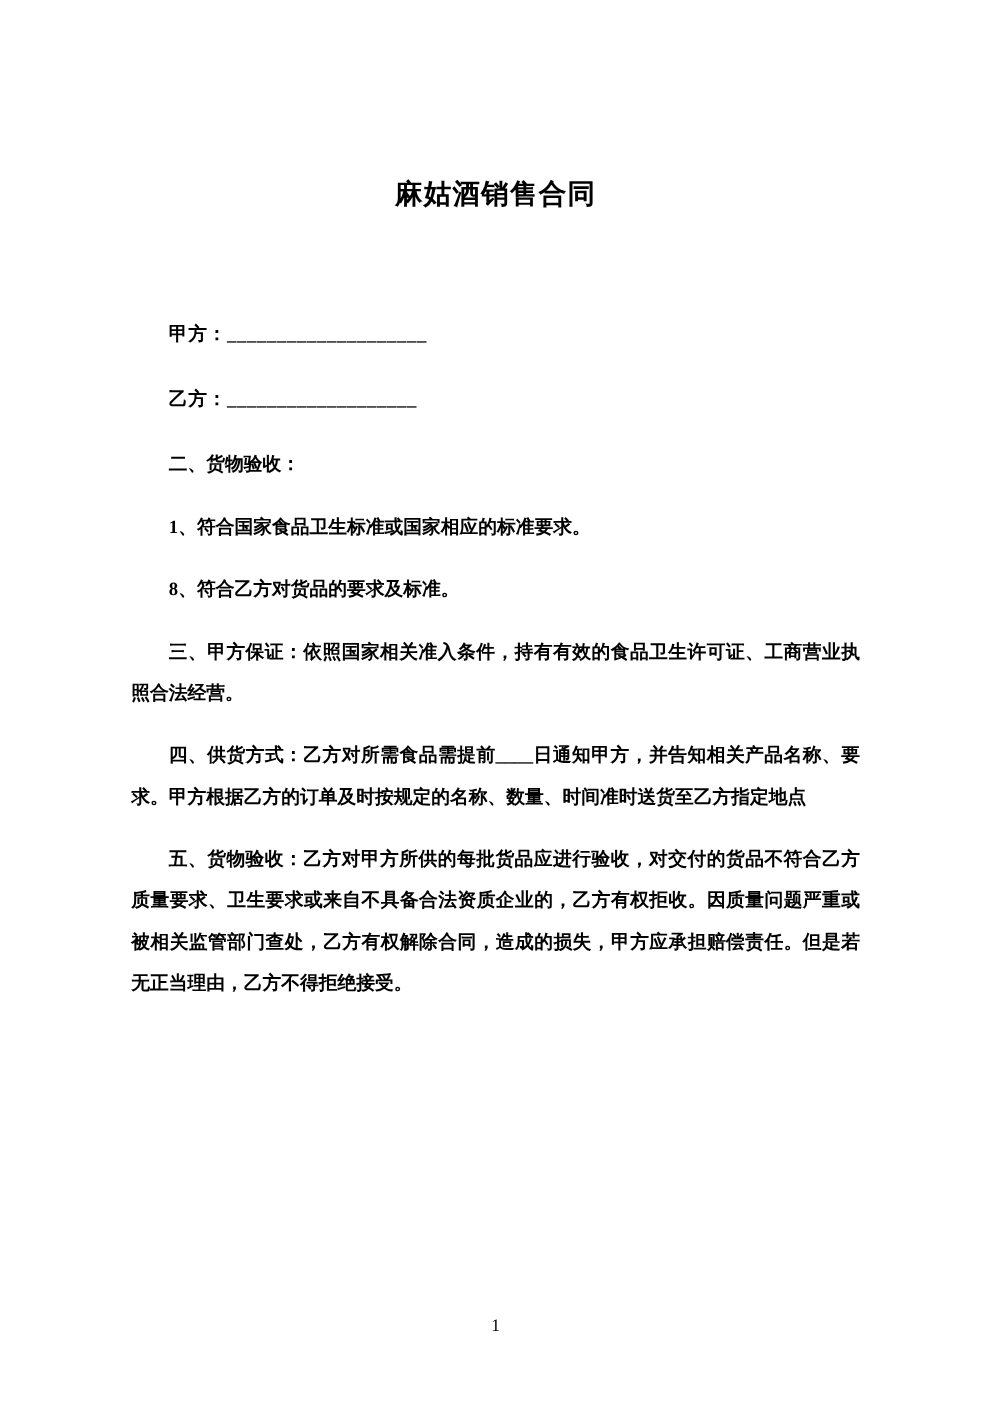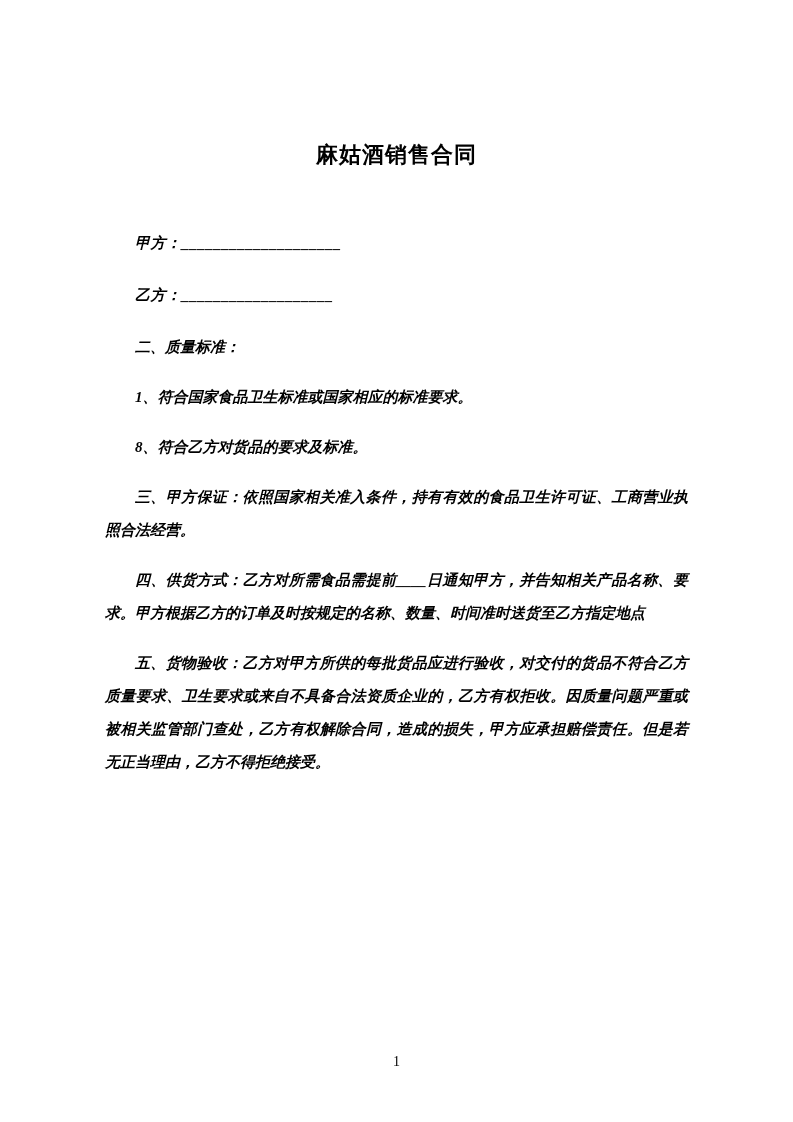--- a/index.html
+++ b/index.html
@@ -18,27 +18,26 @@
       overflow: hidden;
     }
     .doc-title {
       padding-top: 138px;
       text-align: center;
       font-family: "Liberation Sans", "DejaVu Sans", sans-serif;
       font-size: 22px;
       font-weight: bold;
       letter-spacing: 1px;
       line-height: 33px;
-      margin-bottom: 56px;
+      margin-bottom: 81px;
     }
     .content {
       padding: 0 105px;
       font-size: 15px;
       font-weight: 600;
-      font-style: italic;
     }
     .para {
       line-height: 33px;
       margin: 0 0 17px 0;
       text-indent: 2em;
       text-align: justify;
       word-break: break-all;
     }
     .party-line {
       line-height: 33px;
@@ -64,21 +63,21 @@
   <div class="doc-title">麻姑酒销售合同</div>
 
   <div class="content">
 
     <p class="party-line">甲方：____________________</p>
 
     <p class="party-line">乙方：___________________</p>
 
 
 
-    <p class="para">二、质量标准：</p>
+    <p class="para">二、货物验收：</p>
 
     <p class="para">1、符合国家食品卫生标准或国家相应的标准要求。</p>
 
     <p class="para">8、符合乙方对货品的要求及标准。</p>
 
     <p class="para">三、甲方保证：依照国家相关准入条件，持有有效的食品卫生许可证、工商营业执照合法经营。</p>
 
     <p class="para">四、供货方式：乙方对所需食品需提前____日通知甲方，并告知相关产品名称、要求。甲方根据乙方的订单及时按规定的名称、数量、时间准时送货至乙方指定地点</p>
 
     <p class="para">五、货物验收：乙方对甲方所供的每批货品应进行验收，对交付的货品不符合乙方质量要求、卫生要求或来自不具备合法资质企业的，乙方有权拒收。因质量问题严重或被相关监管部门查处，乙方有权解除合同，造成的损失，甲方应承担赔偿责任。但是若无正当理由，乙方不得拒绝接受。</p>

